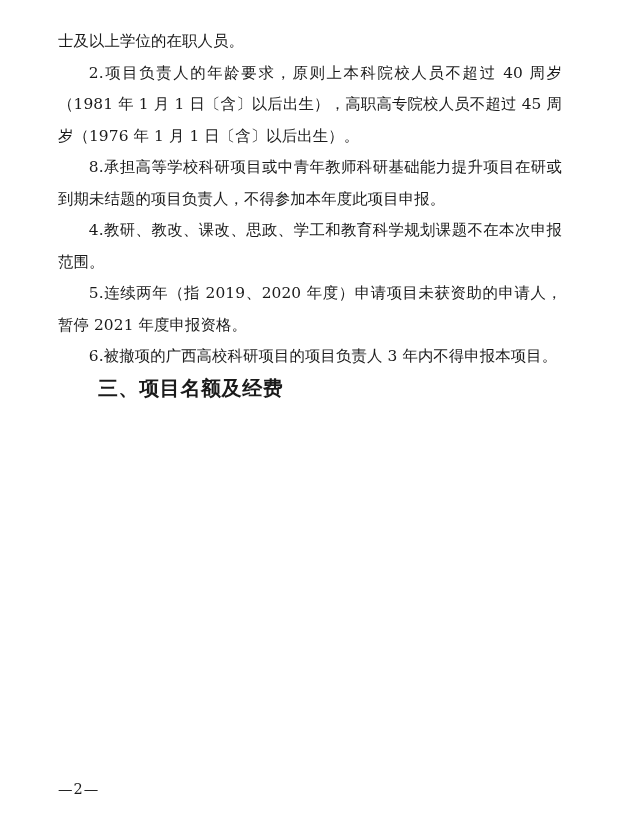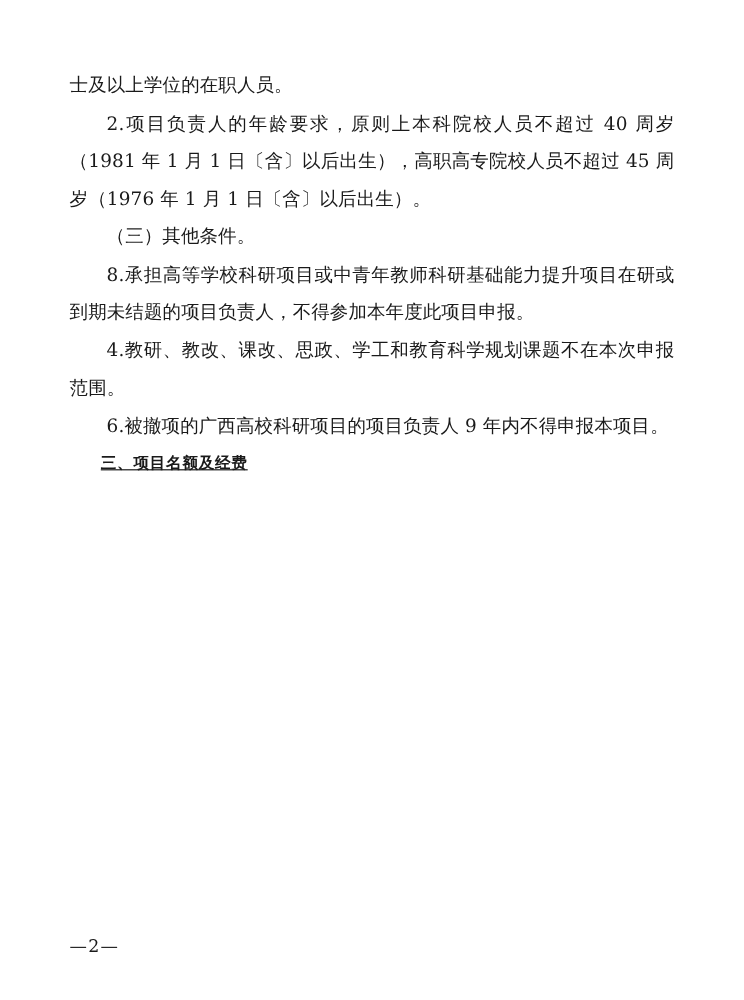--- a/index.html
+++ b/index.html
@@ -14,21 +14,21 @@
     color: #1a1a1a;
     position: relative;
     overflow: hidden;
   }
   .page {
     position: absolute;
     left: 0; top: 0;
     width: 620px;
     height: 612px;
     box-sizing: border-box;
-    padding: 56px 58px 0 58px;
+    padding: 26px 58px 0 58px;
   }
   .body-text {
     font-size: 15.4px;
     line-height: 31.5px;
     text-align: justify;
     text-justify: inter-ideograph;
     letter-spacing: 0.1px;
   }
   .p {
     margin: 0;
@@ -36,23 +36,22 @@
   }
   .p-indent {
     margin: 0;
     text-indent: 2em;
   }
   .heading {
     margin: 0;
     text-indent: 2em;
     font-weight: bold;
     font-family: "DejaVu Sans", "Liberation Sans", sans-serif;
-    font-size: 13px;
+    font-size: 20px;
     letter-spacing: 0.6px;
-    text-decoration: underline;
   }
   .footer {
     position: absolute;
     left: 0;
     bottom: 36px;
     width: 620px;
     text-align: left;
     padding-left: 58px;
     box-sizing: border-box;
     font-size: 14.5px;
@@ -60,21 +59,21 @@
     letter-spacing: 1px;
   }
 </style>
 </head>
 <body>
 
 <div class="page">
   <div class="body-text">
     <p class="p">士及以上学位的在职人员。</p>
     <p class="p-indent">2.项目负责人的年龄要求，原则上本科院校人员不超过 40 周岁（1981 年 1 月 1 日〔含〕以后出生），高职高专院校人员不超过 45 周岁（1976 年 1 月 1 日〔含〕以后出生）。</p>
-    <p class="p-indent">（三）其他条件。</p>
     <p class="p-indent">8.承担高等学校科研项目或中青年教师科研基础能力提升项目在研或到期未结题的项目负责人，不得参加本年度此项目申报。</p>
     <p class="p-indent">4.教研、教改、课改、思政、学工和教育科学规划课题不在本次申报范围。</p>
-    <p class="p-indent">6.被撤项的广西高校科研项目的项目负责人 9 年内不得申报本项目。</p>
+    <p class="p-indent">5.连续两年（指 2019、2020 年度）申请项目未获资助的申请人，暂停 2021 年度申报资格。</p>
+    <p class="p-indent">6.被撤项的广西高校科研项目的项目负责人 3 年内不得申报本项目。</p>
     <p class="heading">三、项目名额及经费</p>
   </div>
 </div>
 
 <div class="footer">—2—</div>
 
 </body></html>

